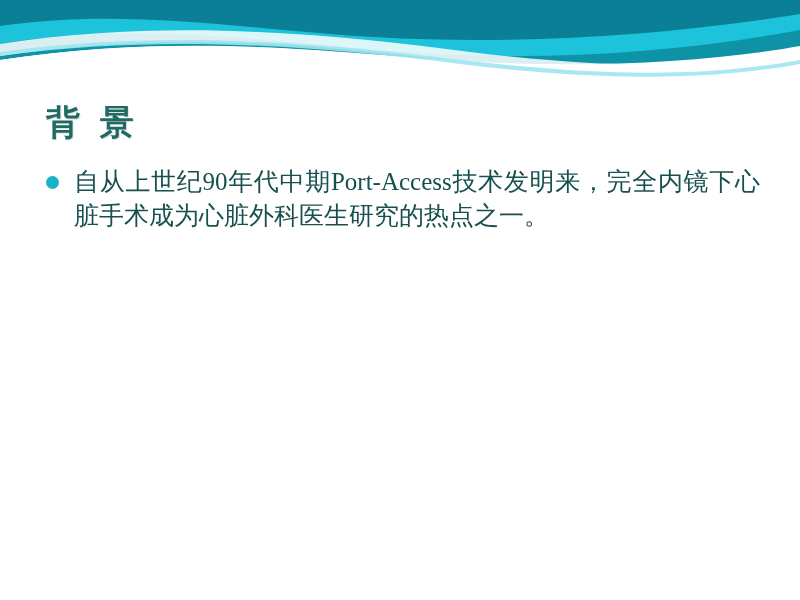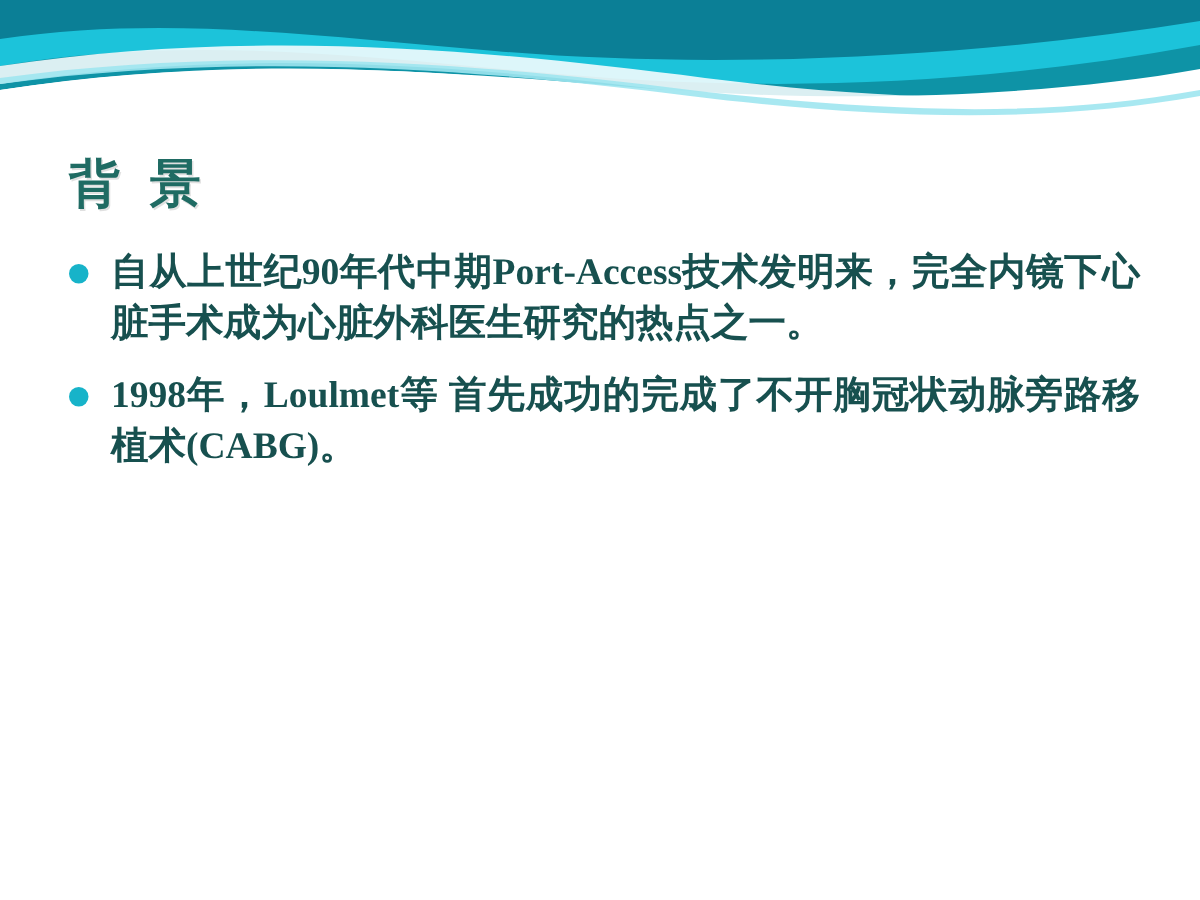--- a/index.html
+++ b/index.html
@@ -53,21 +53,20 @@
   }
   .bullet-item {
     position: relative;
     padding-left: 34px;
     margin-bottom: 14px;
     font-size: 25px;
     line-height: 34px;
     color: #17504f;
     font-family: "Liberation Serif", serif;
     text-align: justify;
-    font-weight: bold;
   }
   .bullet-dot {
     position: absolute;
     left: 6px;
     top: 11px;
     width: 13px;
     height: 13px;
     border-radius: 50%;
     background: #17b3c9;
     display: block;
@@ -93,19 +92,15 @@
     </svg>
   </div>
 
   <div class="slide-title">背 景</div>
 
   <ul class="body-list">
     <li class="bullet-item">
       <span class="bullet-dot"></span>
       <span class="bullet-text">自从上世纪90年代中期Port-Access技术发明来，完全内镜下心脏手术成为心脏外科医生研究的热点之一。</span>
     </li>
-    <li class="bullet-item">
-      <span class="bullet-dot"></span>
-      <span class="bullet-text">1998年，Loulmet等 首先成功的完成了不开胸冠状动脉旁路移植术(CABG)。</span>
-    </li>
   </ul>
 
 </div>
 
 </body></html>

